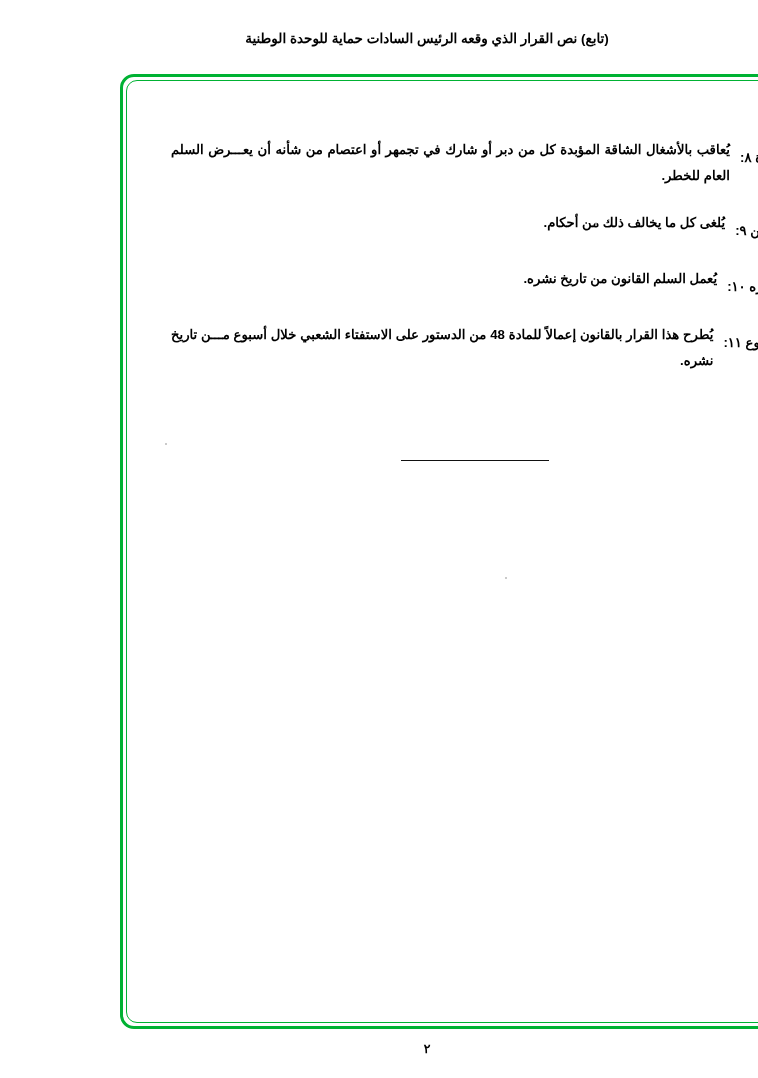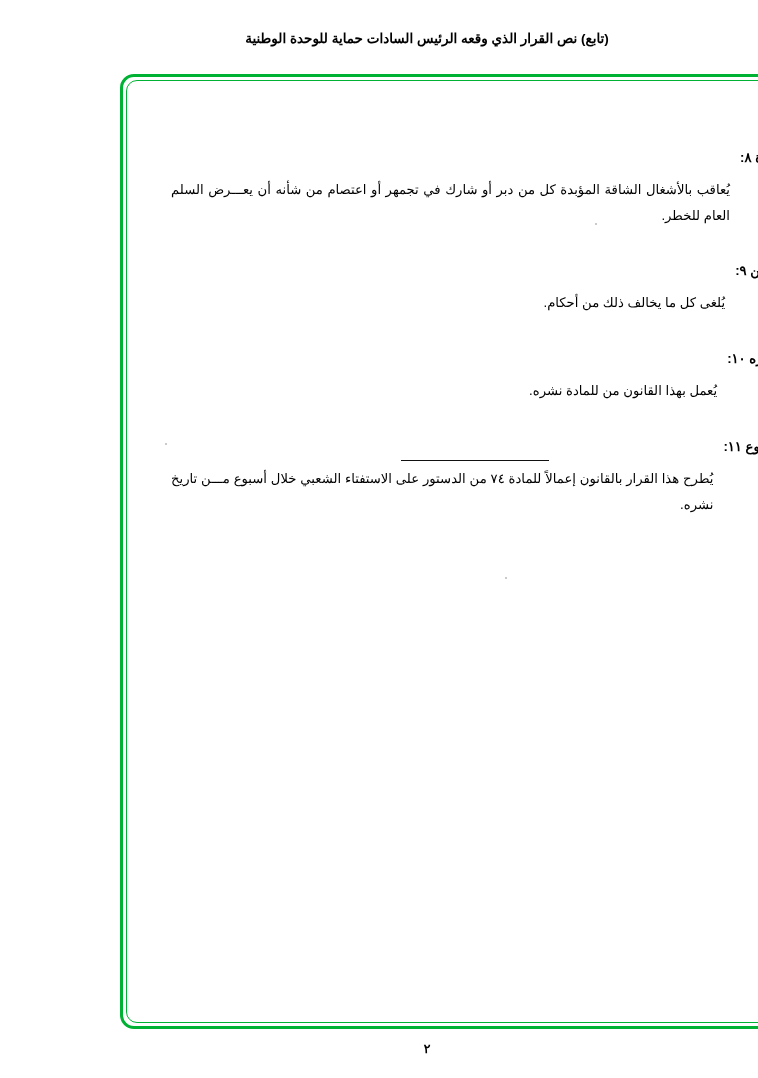--- a/index.html
+++ b/index.html
@@ -73,22 +73,21 @@
     flex: 0 0 auto;
     white-space: nowrap;
     padding-left: 10px;
     font-weight: bold;
     margin-top: 8px;
   }
   .article-text {
     flex: 1 1 auto;
     text-align: justify;
     text-align-last: right;
-    font-weight: normal;
-    margin-top: 40px;
+    font-weight: bold;
   }
   .article.a9 .article-text,
   .article.a10 .article-text {
     text-align: left;
   }
   .rule {
     position: absolute;
     top: 383px;
     left: 0;
     right: 0;
@@ -135,26 +134,26 @@
         <div class="article-text">يُعاقب بالأشغال الشاقة المؤبدة كل من دبر أو شارك في تجمهر أو اعتصام من شأنه أن يعـــرض السلم العام للخطر.</div>
       </div>
 
       <div class="article a9">
         <div class="article-label">مـــن ٩:</div>
         <div class="article-text">يُلغى كل ما يخالف ذلك من أحكام.</div>
       </div>
 
       <div class="article a10">
         <div class="article-label">نشره ١٠:</div>
-        <div class="article-text">يُعمل بهذا القانون من للمادة نشره.</div>
+        <div class="article-text">يُعمل السلم القانون من تاريخ نشره.</div>
       </div>
 
       <div class="article a11">
         <div class="article-label">أسبوع ١١:</div>
-        <div class="article-text">يُطرح هذا القرار بالقانون إعمالاً للمادة ٧٤ من الدستور على الاستفتاء الشعبي خلال أسبوع مـــن تاريخ نشره.</div>
+        <div class="article-text">يُطرح هذا القرار بالقانون إعمالاً للمادة 48 من الدستور على الاستفتاء الشعبي خلال أسبوع مـــن تاريخ نشره.</div>
       </div>
 
     </div>
 
     <div class="rule">
       <div class="rule-line"></div>
     </div>
 
     <div class="spot" style="top:146px; right:230px;"></div>
     <div class="spot" style="top:366px; left:42px;"></div>

